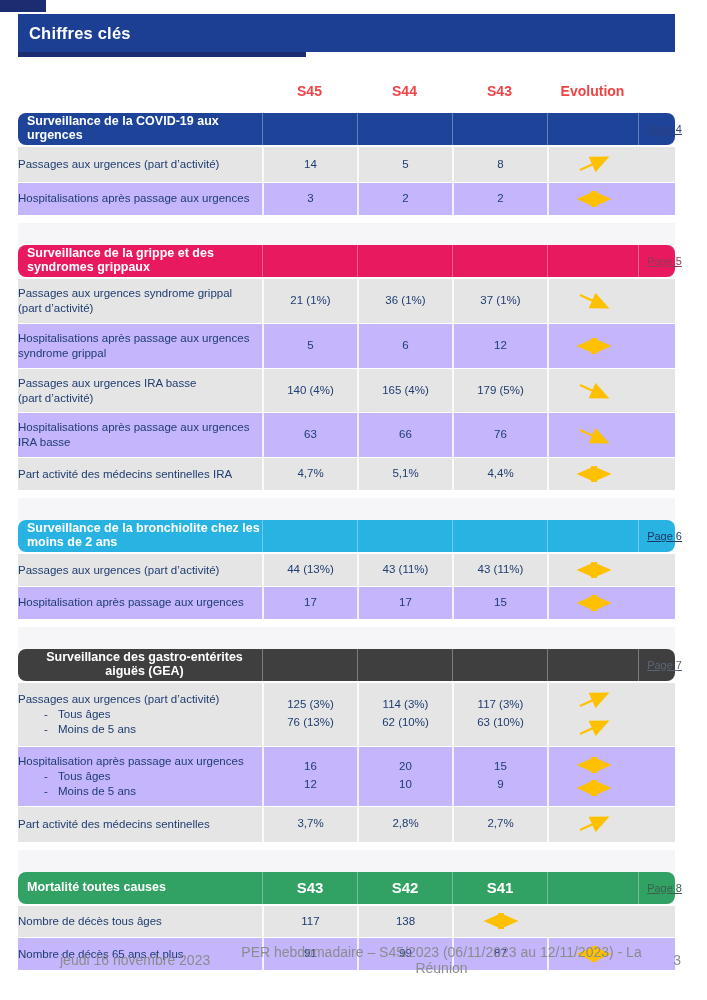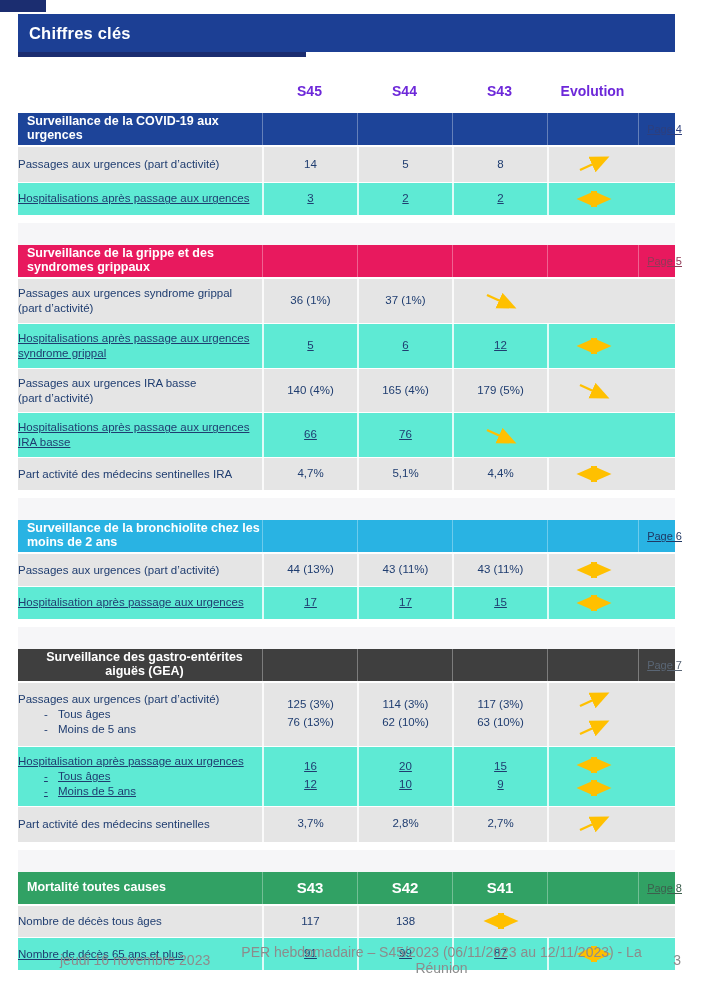--- a/index.html
+++ b/index.html
@@ -5,33 +5,33 @@
   html,body{margin:0;padding:0;background:#fff;}
   .page{position:relative;width:693px;height:1000px;background:#fff;overflow:hidden;
         font-family:"Liberation Sans",sans-serif;color:#1f3d70;}
   .corner-accent{position:absolute;left:0;top:0;width:46px;height:12px;background:#1b2d70;}
   .content{padding:0 18px;}
   .title-bar{position:relative;margin-top:14px;height:38px;background:#1c3f94;display:flex;align-items:center;}
   .title-bar .title-text{color:#fff;font-weight:bold;font-size:16.5px;padding-left:11px;letter-spacing:.2px;}
   .title-underline{position:absolute;left:0;top:38px;width:288px;height:5px;background:#1b2d70;}
   .row-grid{display:grid;grid-template-columns:244px 95px 95px 95px 91px 51px;}
   .week-header{margin-top:25px;height:28px;align-items:center;}
-  .week-header .wh{text-align:center;font-weight:bold;font-size:14px;color:#6d28d9;}
+  .week-header .wh{text-align:center;font-weight:bold;font-size:14px;color:#ef4444;}
   
-  .band{min-height:32px;margin-top:0;color:#fff;margin-bottom:2px;}
+  .band{min-height:32px;margin-top:0;color:#fff;margin-bottom:2px;border-radius:8px;}
   .band .cell{display:flex;align-items:center;min-height:32px;}
   .band .sep{border-left:1px solid rgba(255,255,255,.32);}
   .band-title{font-weight:bold;font-size:12.5px;padding-left:9px;line-height:1.1;}
   .band-week{justify-content:center;font-weight:bold;font-size:15px;}
   .band-page{justify-content:flex-end;padding-right:7px;}
   .page-link{font-size:11px;text-decoration:underline;cursor:pointer;}
   
   .row{margin-bottom:1px;}
   .row.even{background:#e5e5e5;}
-  .row.odd{background:#5eead4;text-decoration:underline;}
+  .row.odd{background:#c4b5fd;}
   .row .cell{padding:7px 0;display:flex;flex-direction:column;justify-content:center;min-height:15px;}
   .label-cell{padding-left:9px;font-size:11.5px;line-height:1.3;}
   .bullet-line{padding-left:26px;display:flex;}
   .bullet-line .dash{width:14px;flex:0 0 14px;}
   .val-cell{align-items:center;text-align:center;font-size:11.5px;line-height:1.55;border-left:2px solid rgba(255,255,255,.8);}
   .evo-cell{align-items:center;row-gap:7px;border-left:2px solid rgba(255,255,255,.8);}
   .arrow{display:block;}
   .gap{height:22px;background:#f6f6f8;margin-top:8px;}
   
   .footer{position:absolute;left:18px;top:944px;width:671px;display:flex;align-items:center;
@@ -135,20 +135,23 @@
             <div class="cell band-page sep">
               <span class="page-link" style="color:#8f3a57">Page 5</span>
             </div>
           </div>
           <div class="row row-grid even">
             <div class="cell label-cell">
               <div class="lbl-line">Passages aux urgences syndrome grippal</div>
               <div class="lbl-line">(part d’activité)</div>
             </div>
             <div class="cell val-cell">
+              <div class="val-line">21 (1%)</div>
+            </div>
+            <div class="cell val-cell">
               <div class="val-line">36 (1%)</div>
             </div>
             <div class="cell val-cell">
               <div class="val-line">37 (1%)</div>
             </div>
             <div class="cell evo-cell">
               <svg class="arrow" width="44" height="21" viewBox="0 0 44 21">
                 <defs>
                   <marker id="ah3" markerWidth="9" markerHeight="8" refX="5.5" refY="3.5" orient="auto">
                     <path d="M0,0 L8,3.5 L0,7 Z" fill="#ffc000"></path>
@@ -211,20 +214,23 @@
                 </defs>
                 <line x1="8" y1="5" x2="32" y2="16" stroke="#ffc000" stroke-width="2.4" marker-end="url(#ah5)"></line>
               </svg>
             </div>
             <div class="cell page-cell"></div>
           </div>
           <div class="row row-grid odd">
             <div class="cell label-cell">
               <div class="lbl-line">Hospitalisations après passage aux urgences</div>
               <div class="lbl-line">IRA basse</div>
+            </div>
+            <div class="cell val-cell">
+              <div class="val-line">63</div>
             </div>
             <div class="cell val-cell">
               <div class="val-line">66</div>
             </div>
             <div class="cell val-cell">
               <div class="val-line">76</div>
             </div>
             <div class="cell evo-cell">
               <svg class="arrow" width="44" height="21" viewBox="0 0 44 21">
                 <defs>

